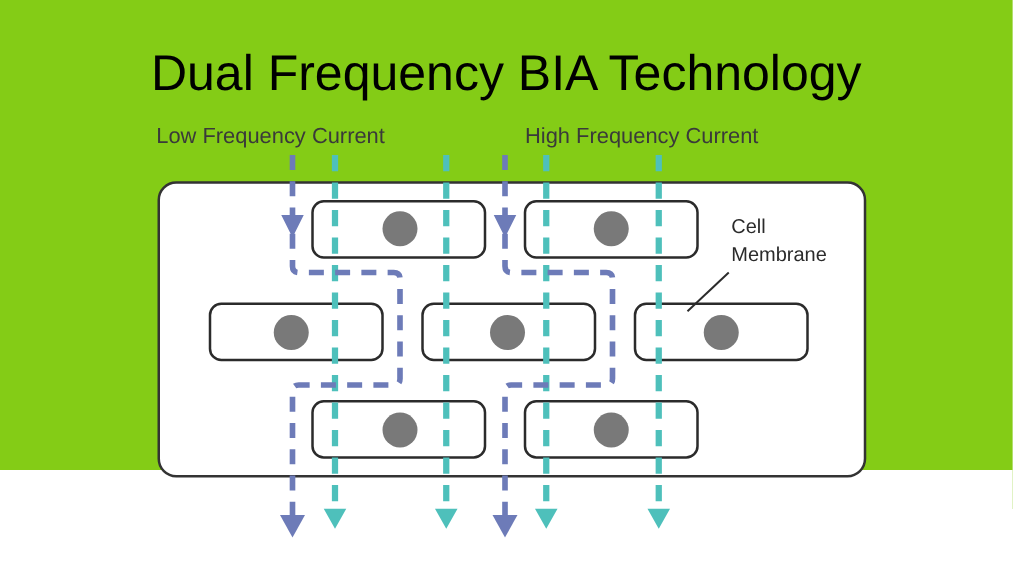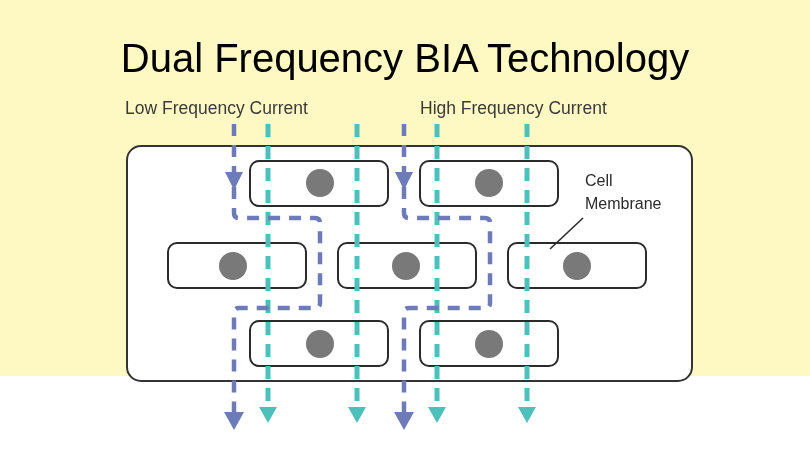--- a/index.html
+++ b/index.html
@@ -12,21 +12,21 @@
     height: 456px;
     overflow: hidden;
     font-family: "Liberation Sans", sans-serif;
     position: relative;
   }
   #stage {
     position: absolute;
     left: 0; top: 0;
     width: 810px;
     height: 376px;
-    background: #fef9c3;
+    background: #84cc16;
   }
   #diagram-svg {
     position: absolute;
     left: 0; top: 0;
     width: 810px;
     height: 456px;
     display: block;
   }
   .title-text {
     font-size: 40px;

